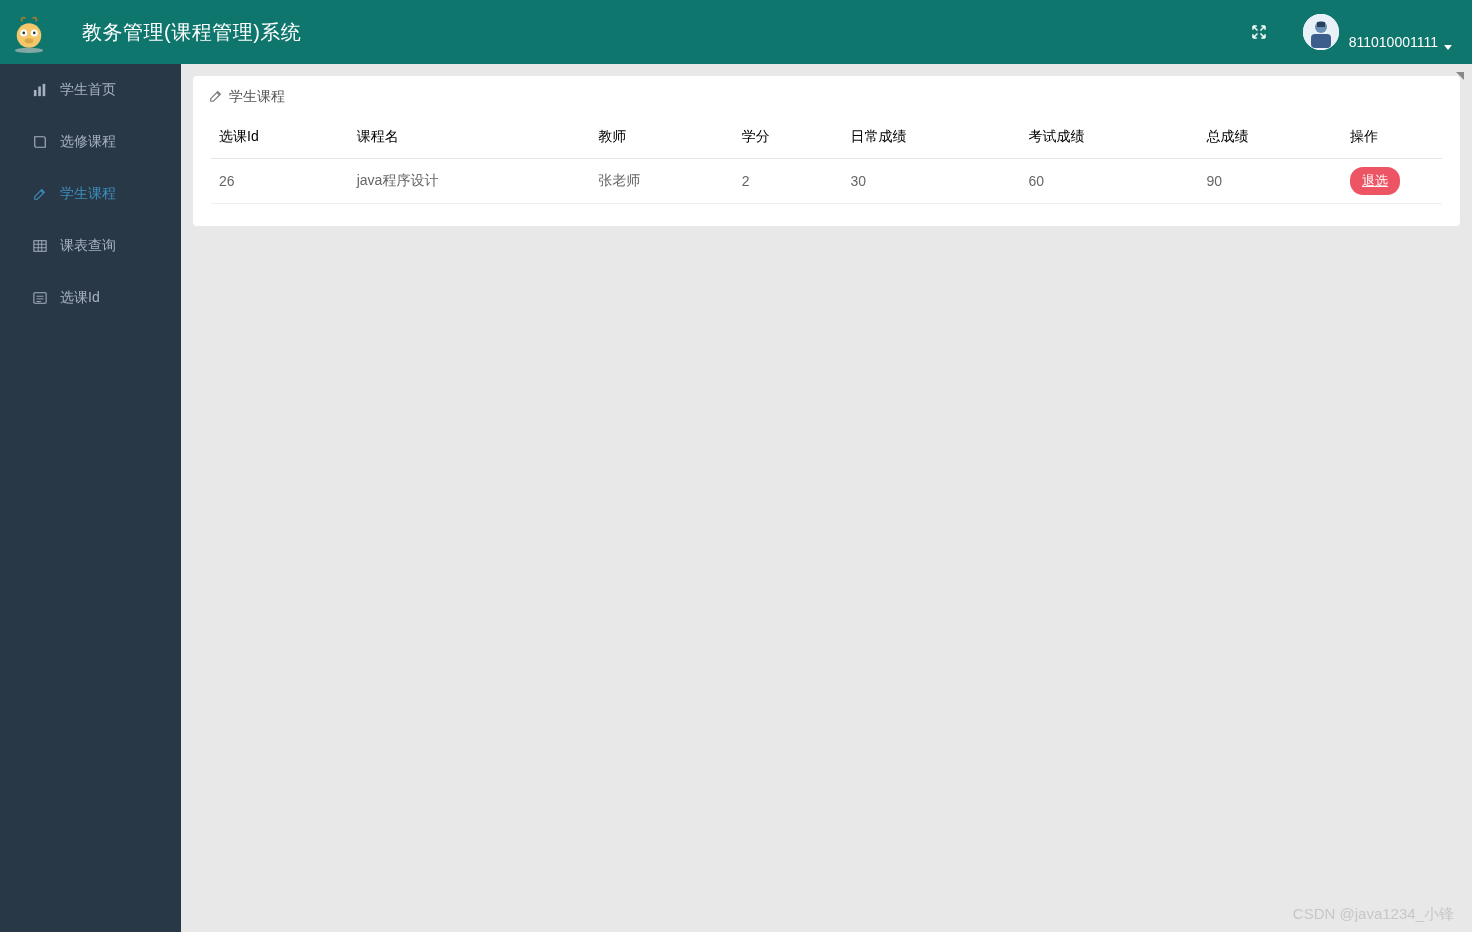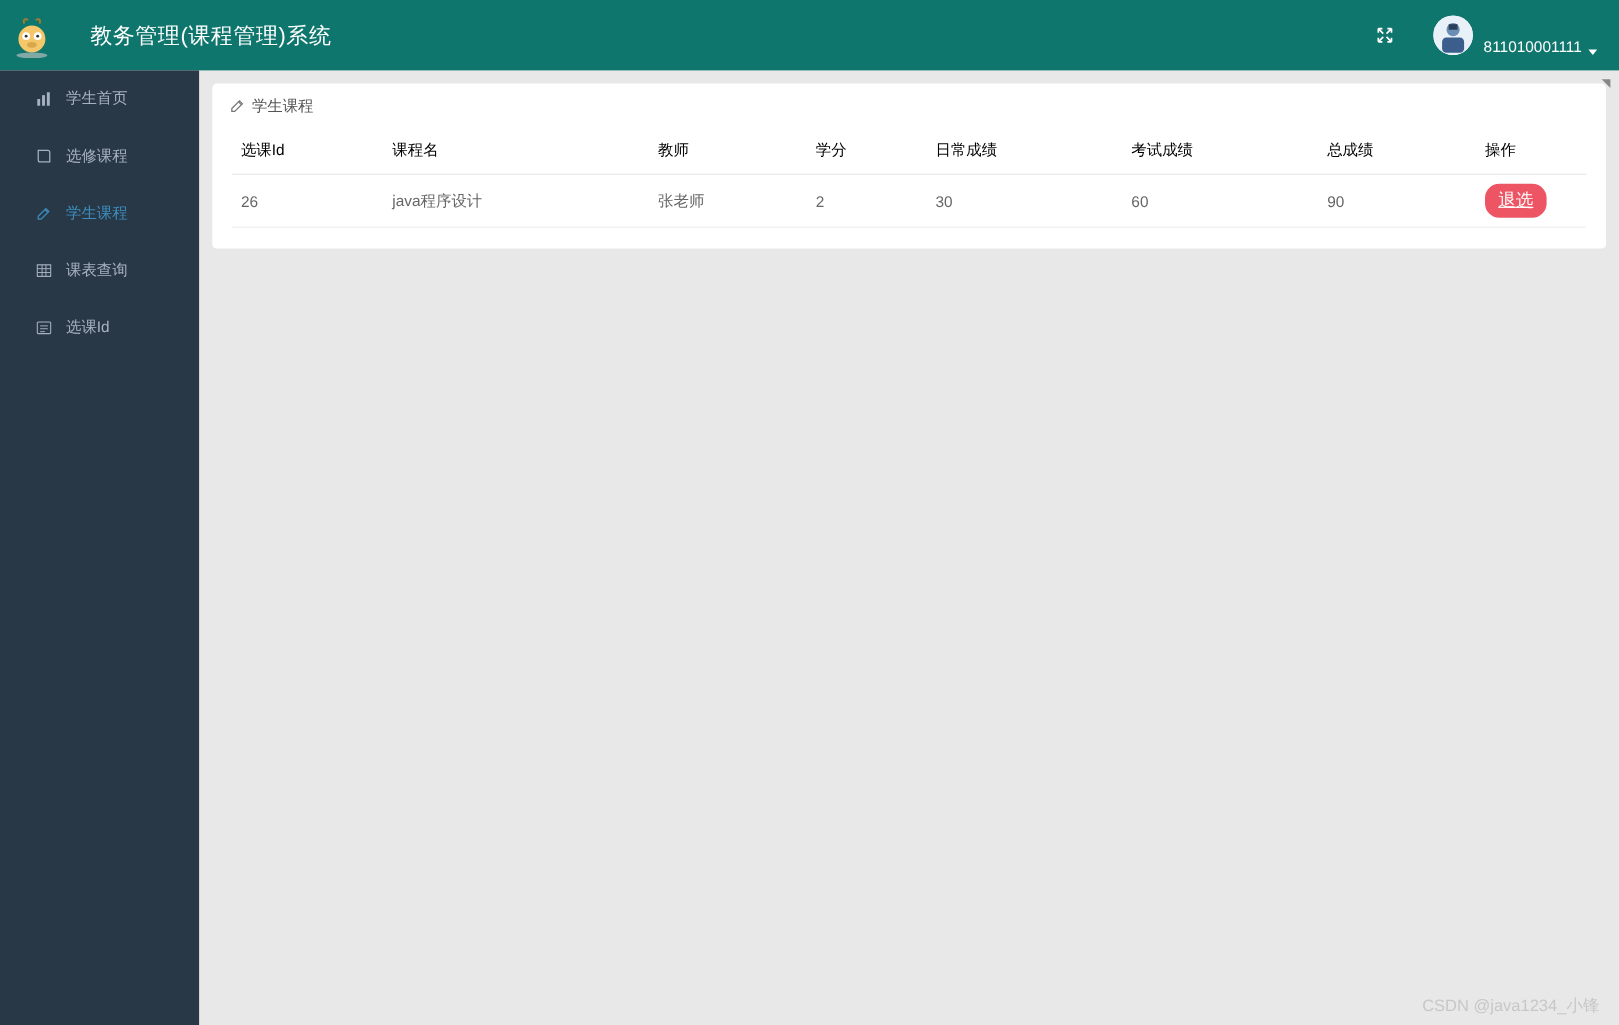--- a/index.html
+++ b/index.html
@@ -126,21 +126,21 @@
       padding: 8px 8px;
       border-bottom: 1px solid #eee;
       color: #666;
     }
     .btn-danger {
       background: #ed5565;
       color: #fff;
       border: none;
       border-radius: 13px;
       padding: 5px 12px;
-      font-size: 16px;
+      font-size: 13px;
       cursor: pointer;
       text-decoration: underline;
     }
     .watermark {
       position: absolute;
       bottom: 8px; right: 18px;
       color: #c7c7c7;
       font-size: 15px;
       pointer-events: none;
     }

